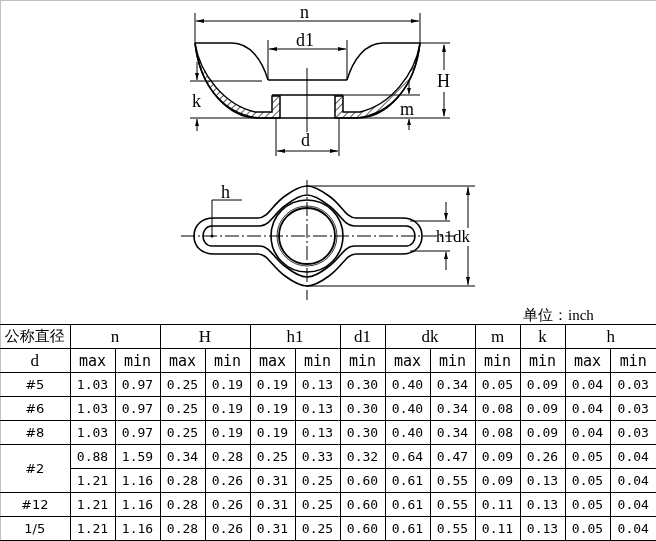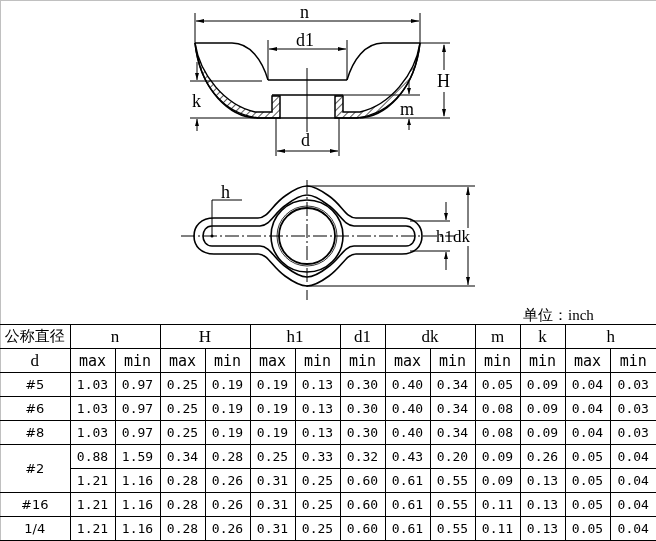--- a/index.html
+++ b/index.html
@@ -235,22 +235,22 @@
       </tr>
       <tr>
         <td class="size" rowspan="2">#2</td>
         <td>0.88</td>
         <td>1.59</td>
         <td>0.34</td>
         <td>0.28</td>
         <td>0.25</td>
         <td>0.33</td>
         <td>0.32</td>
-        <td>0.43</td>
-        <td>0.20</td>
+        <td>0.64</td>
+        <td>0.47</td>
         <td>0.09</td>
         <td>0.26</td>
         <td>0.05</td>
         <td>0.04</td>
       </tr>
       <tr>
         <td>1.21</td>
         <td>1.16</td>
         <td>0.28</td>
         <td>0.26</td>
@@ -258,37 +258,37 @@
         <td>0.25</td>
         <td>0.60</td>
         <td>0.61</td>
         <td>0.55</td>
         <td>0.09</td>
         <td>0.13</td>
         <td>0.05</td>
         <td>0.04</td>
       </tr>
       <tr>
-        <td class="size">#16</td>
+        <td class="size">#12</td>
         <td>1.21</td>
         <td>1.16</td>
         <td>0.28</td>
         <td>0.26</td>
         <td>0.31</td>
         <td>0.25</td>
         <td>0.60</td>
         <td>0.61</td>
         <td>0.55</td>
         <td>0.11</td>
         <td>0.13</td>
         <td>0.05</td>
         <td>0.04</td>
       </tr>
       <tr>
-        <td class="size">1/4</td>
+        <td class="size">1/5</td>
         <td>1.21</td>
         <td>1.16</td>
         <td>0.28</td>
         <td>0.26</td>
         <td>0.31</td>
         <td>0.25</td>
         <td>0.60</td>
         <td>0.61</td>
         <td>0.55</td>
         <td>0.11</td>

